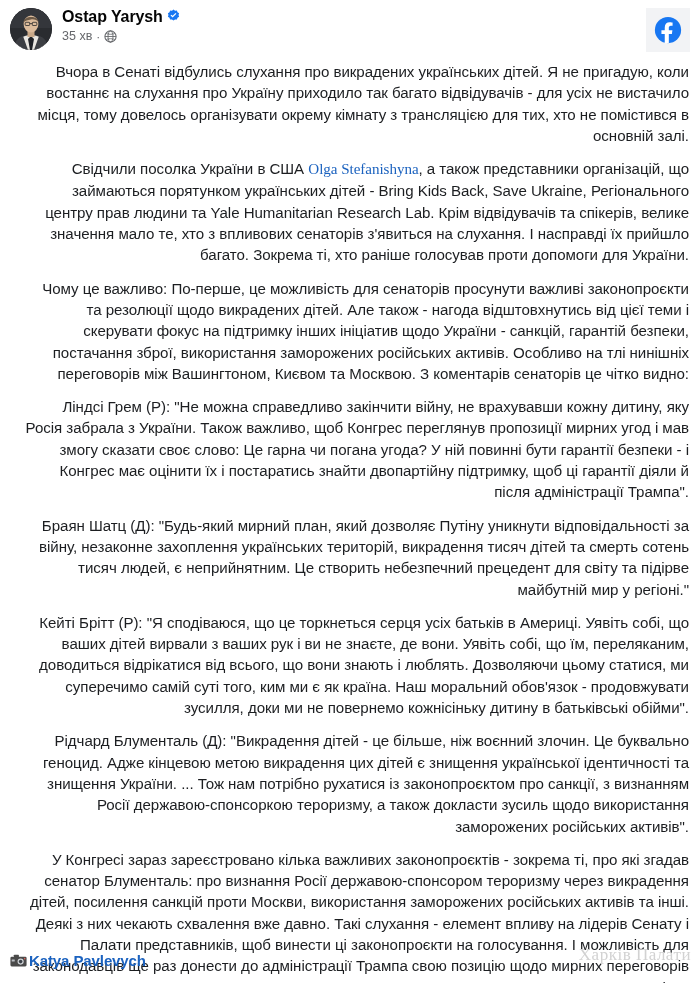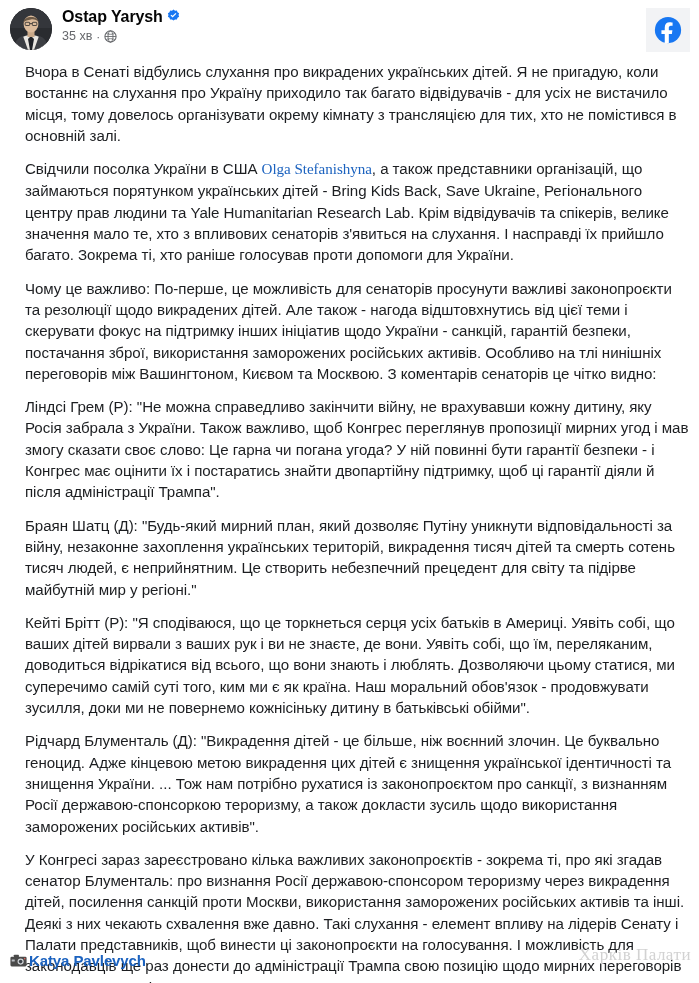--- a/index.html
+++ b/index.html
@@ -88,21 +88,21 @@
   
   .post-body {
     padding: 0 10px;
     font-size: 15.1px;
     line-height: 21.3px;
     color: #1c1e21;
     letter-spacing: -0.05px;
   }
   .post-body p {
     margin: 0 0 12px 15px;
-    text-align: left;
+    text-align: right;
     white-space: pre-wrap;
     word-break: normal;
   }
   .post-body p:first-child { margin-top: 1px; }
   .link {
     color: #1b62bf;
     text-decoration: none;
     font-family: Liberation Serif, serif;
   }
 

